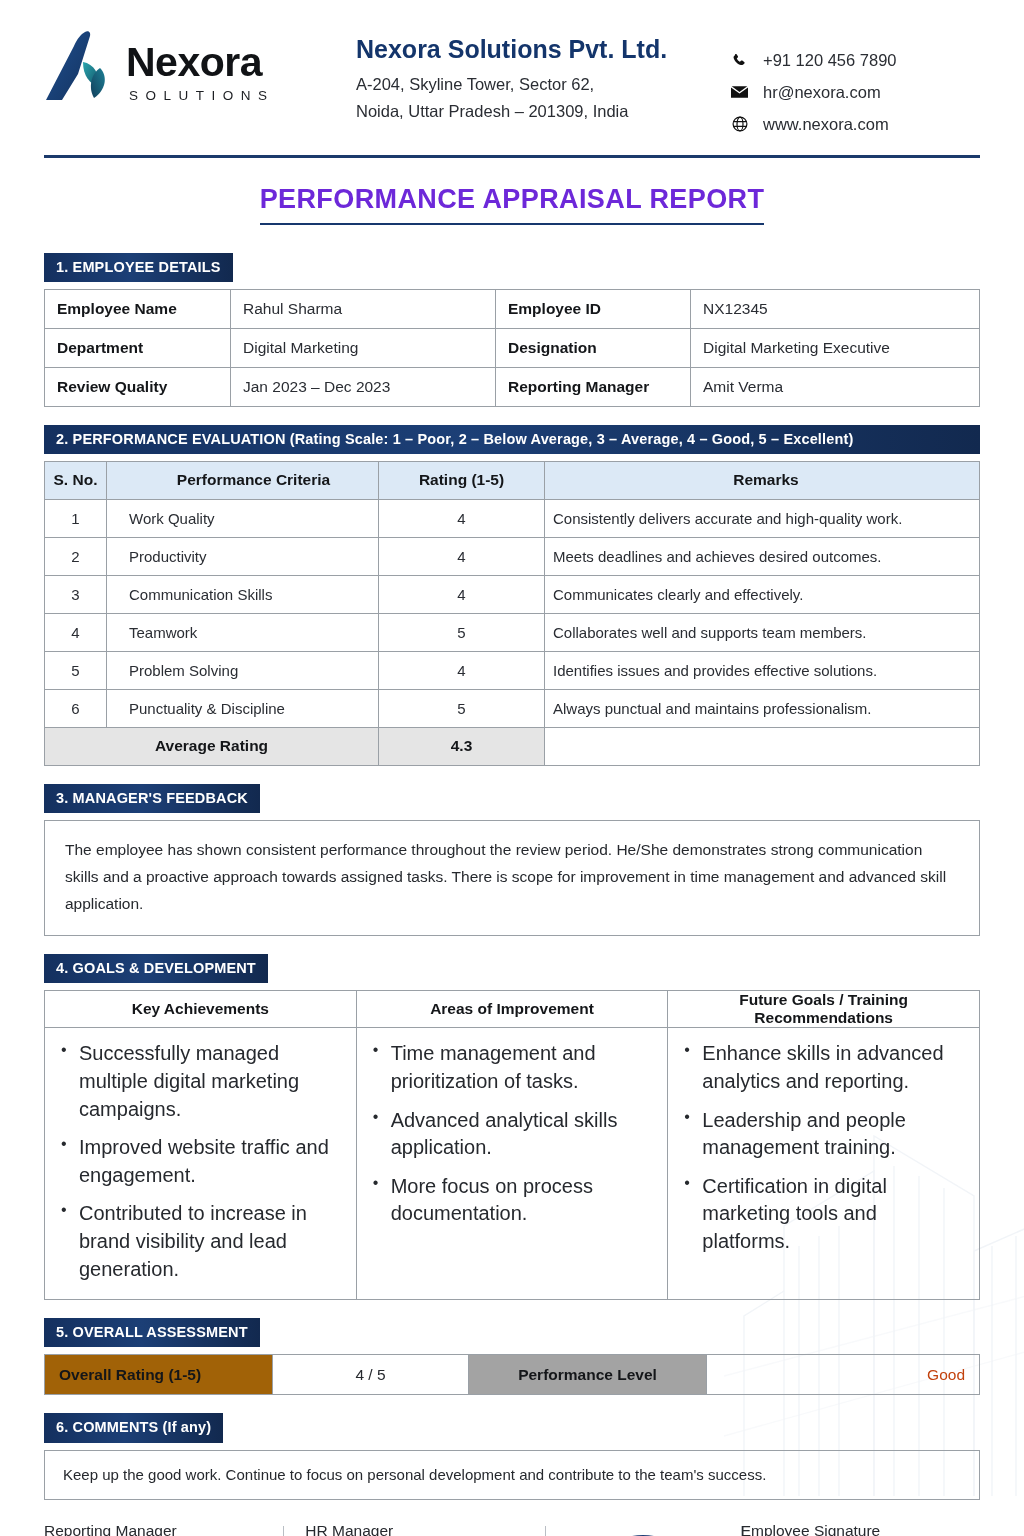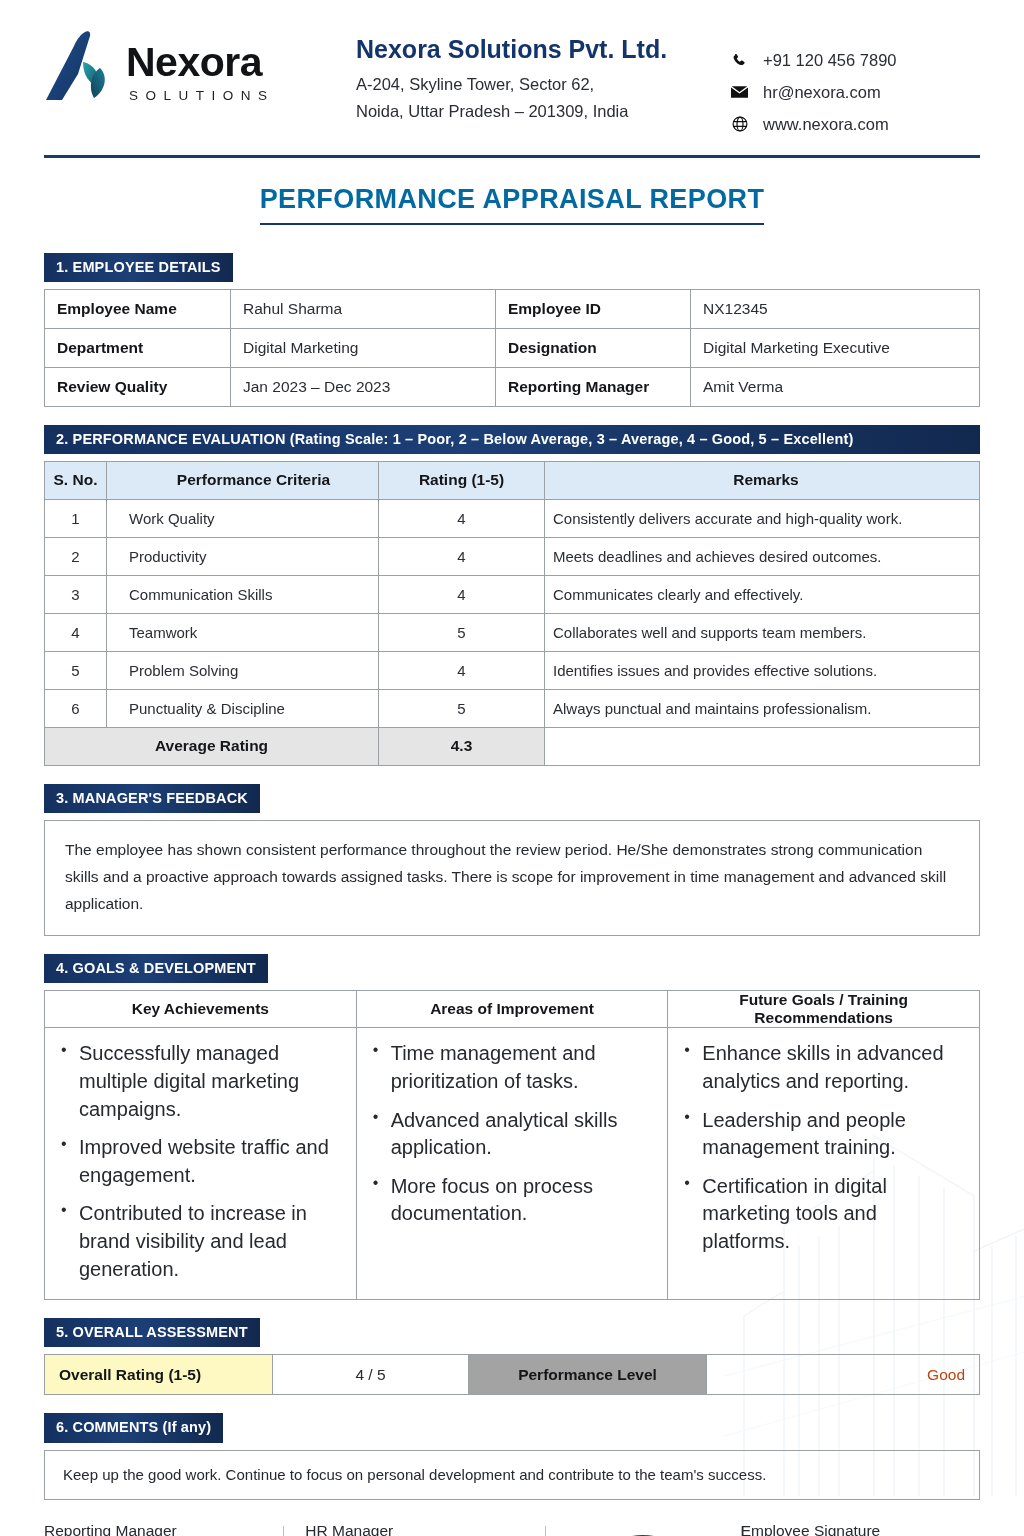--- a/index.html
+++ b/index.html
@@ -108,21 +108,21 @@
     margin-bottom: 26px;
   }
 
   
   .doc-title-wrap { text-align: center; margin-bottom: 28px; }
   .doc-title {
     display: inline-block;
     font-size: 27px;
     font-weight: 700;
     letter-spacing: 0.4px;
-    color: #0369a1;
+    color: #6d28d9;
     padding-bottom: 8px;
     border-bottom: 2.5px solid #16376d;
   }
 
   
   .sec-bar {
     display: inline-block;
     background: linear-gradient(90deg, #14305f 0%, #1c3f76 45%, #12294f 100%);
     color: #ffffff;
     font-size: 14.5px;
@@ -214,21 +214,21 @@
   }
   .gcol { width: 33.33%; }
 
   
   .tbl-overall td {
     height: 40px;
     font-size: 15.5px;
     padding: 4px 14px;
   }
   .tbl-overall .ov-lbl {
-    background: #fef9c3;
+    background: #a16207;
     font-weight: 700;
     width: 228px;
     color: #141619;
   }
   .tbl-overall .ov-val { text-align: center; width: 196px; color: #26292e; }
   .tbl-overall .ov-lbl2 {
     background: #a3a3a3;
     font-weight: 700;
     text-align: center;
     width: 238px;

